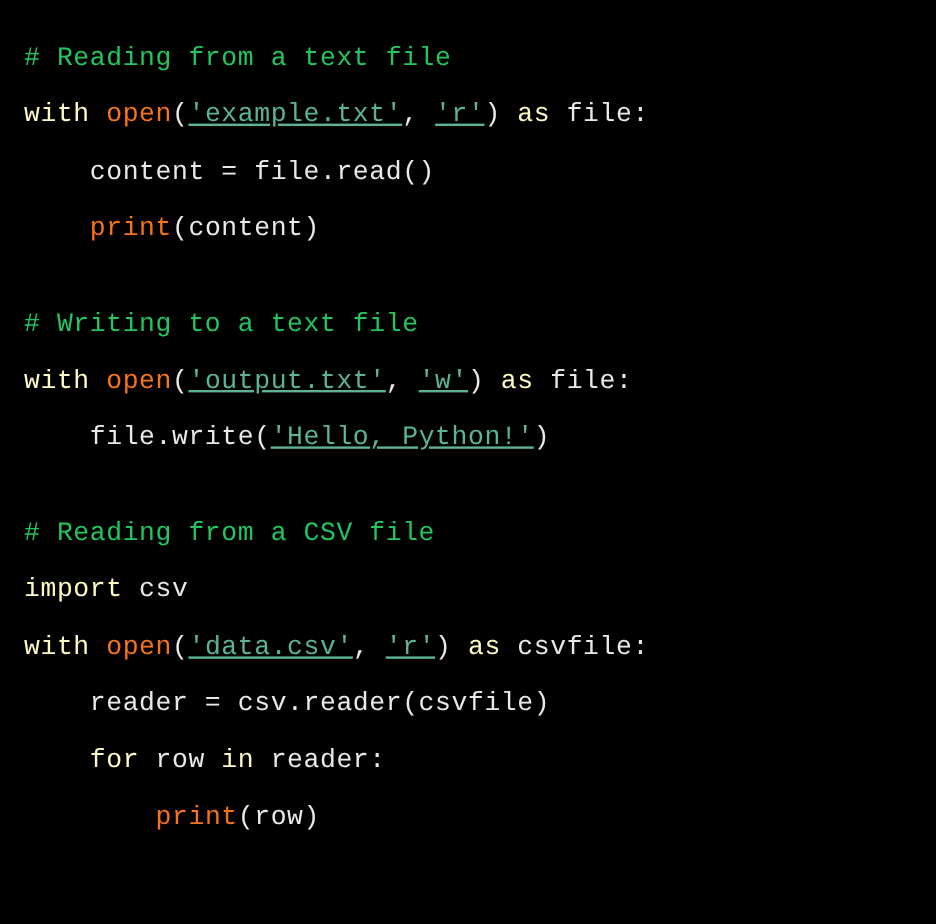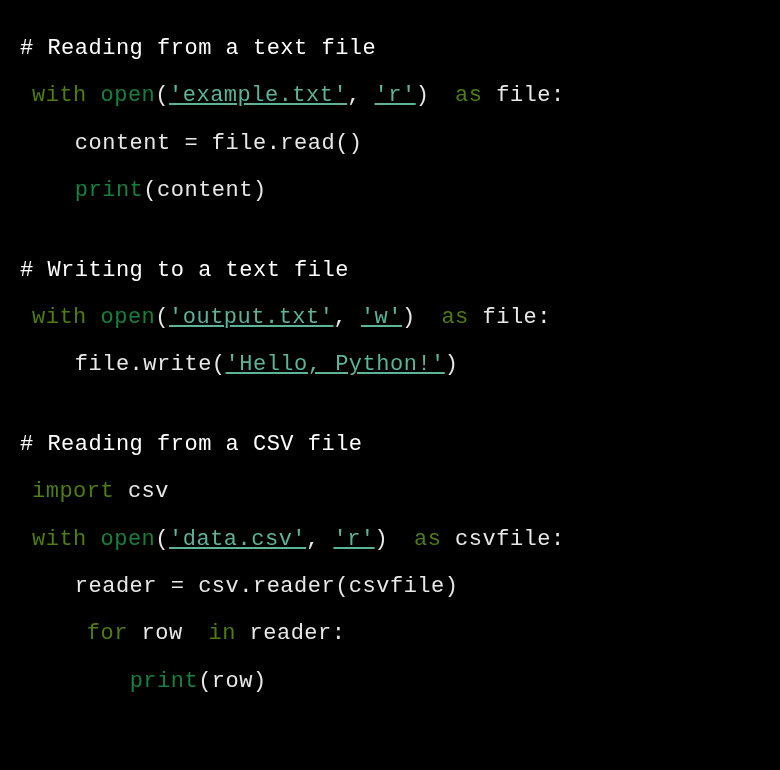--- a/index.html
+++ b/index.html
@@ -16,23 +16,23 @@
       line-height: 1.7;
       color: #e8e8e8;
       padding: 30px 20px;
       overflow: hidden;
     }
     pre {
       font-family: inherit;
       white-space: pre;
       letter-spacing: 0.5px;
     }
-    .comment { color: #ffffff; text-align: right; }
-    .keyword { color: #4d7c0f; margin-left: 12px; }
-    .func { color: #15803d; }
+    .comment { color: #22c55e; text-align: right; }
+    .keyword { color: #fef9c3; }
+    .func { color: #f97316; }
     .string { color: #5bb498; text-decoration: underline; }
     .text { color: #e8e8e8; }
     .line { display: block; margin-bottom: 10px; }
     .blank { height: 32px; }
   </style>
 </head>
 <body>
 
 <pre><span class="line"><span class="comment"># Reading from a text file</span></span><span class="line"><span class="keyword">with</span><span class="text"> </span><span class="func">open</span><span class="text">(</span><span class="string">'example.txt'</span><span class="text">, </span><span class="string">'r'</span><span class="text">) </span><span class="keyword">as</span><span class="text"> file:</span></span><span class="line"><span class="text">    content = file.read()</span></span><span class="line"><span class="text">    </span><span class="func">print</span><span class="text">(content)</span></span><div class="blank"></div><span class="line"><span class="comment"># Writing to a text file</span></span><span class="line"><span class="keyword">with</span><span class="text"> </span><span class="func">open</span><span class="text">(</span><span class="string">'output.txt'</span><span class="text">, </span><span class="string">'w'</span><span class="text">) </span><span class="keyword">as</span><span class="text"> file:</span></span><span class="line"><span class="text">    file.write(</span><span class="string">'Hello, Python!'</span><span class="text">)</span></span><div class="blank"></div><span class="line"><span class="comment"># Reading from a CSV file</span></span><span class="line"><span class="keyword">import</span><span class="text"> csv</span></span><span class="line"><span class="keyword">with</span><span class="text"> </span><span class="func">open</span><span class="text">(</span><span class="string">'data.csv'</span><span class="text">, </span><span class="string">'r'</span><span class="text">) </span><span class="keyword">as</span><span class="text"> csvfile:</span></span><span class="line"><span class="text">    reader = csv.reader(csvfile)</span></span><span class="line"><span class="text">    </span><span class="keyword">for</span><span class="text"> row </span><span class="keyword">in</span><span class="text"> reader:</span></span><span class="line"><span class="text">        </span><span class="func">print</span><span class="text">(row)</span></span></pre>
 

